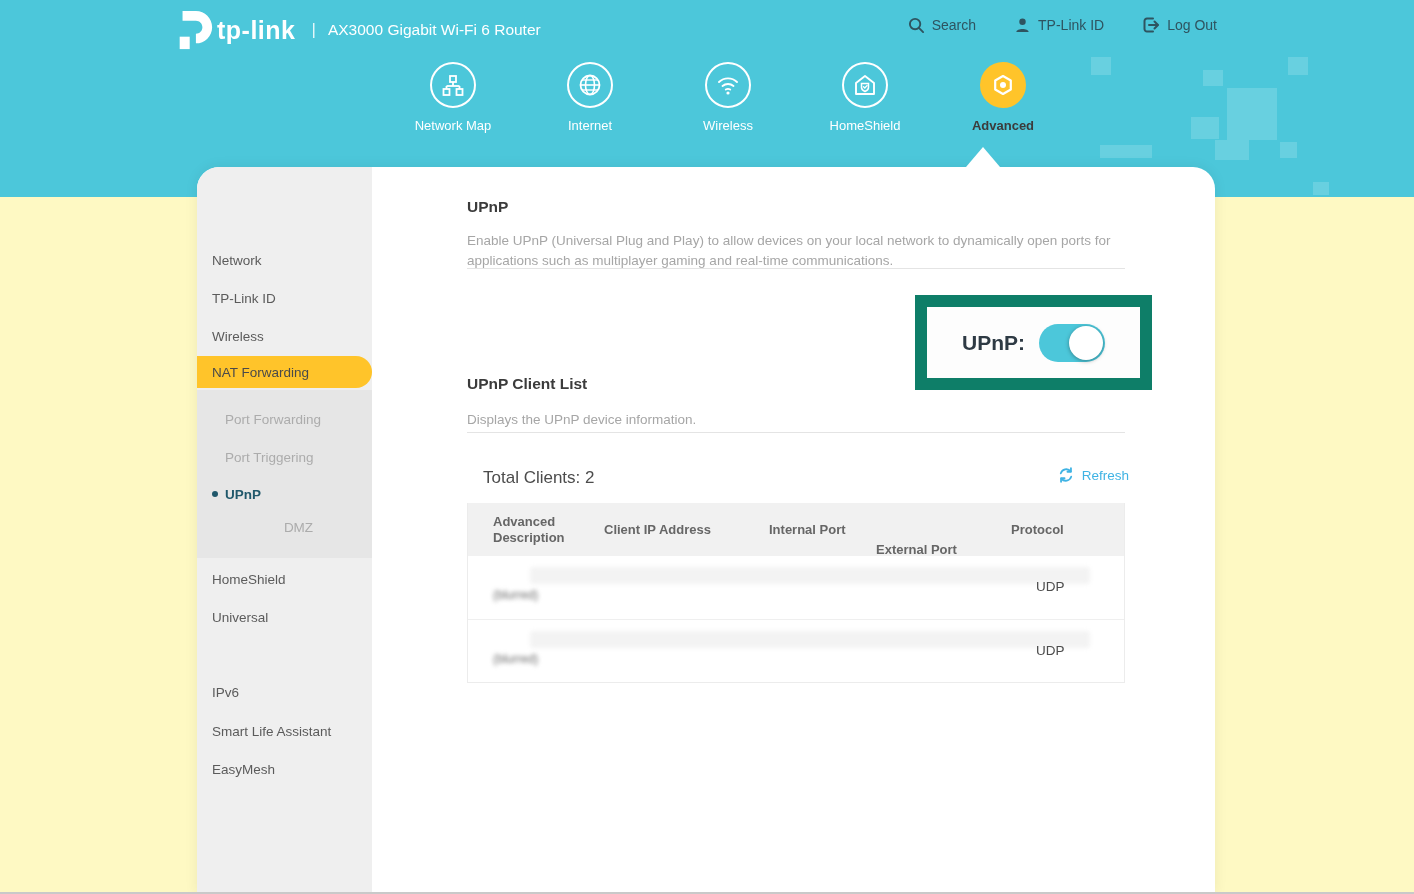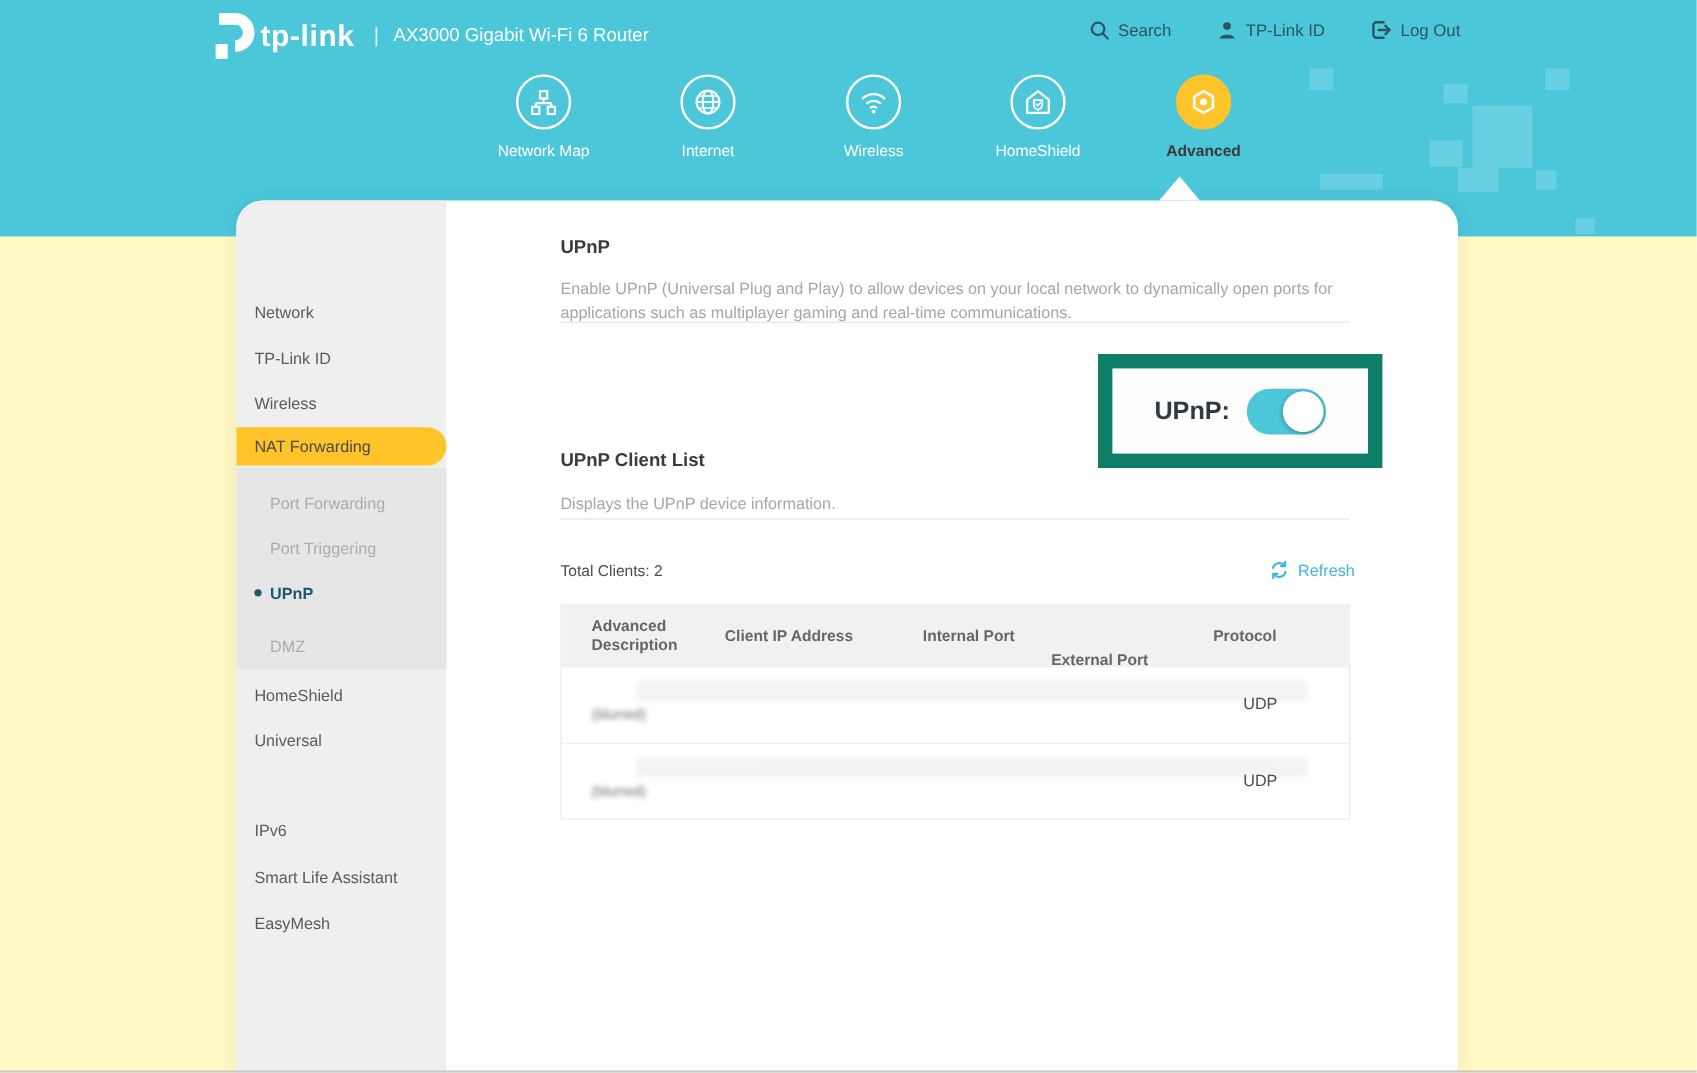--- a/index.html
+++ b/index.html
@@ -66,21 +66,21 @@
   
   .hl-box { position:absolute; left:436px; top:128px; width:237px; height:95px;
     border:12px solid #0E7E68; background:#FDFDFD; display:flex; align-items:center;
     justify-content:center; gap:14px; z-index:4;margin-left:12px; }
   .toggle-label { font-size:21px; font-weight:bold; color:#2E3A44; }
   .switch { position:relative; width:66px; height:38px; background:#4CC7DA; border-radius:19px; cursor:pointer; }
   .knob { position:absolute; right:2px; top:2px; width:34px; height:34px; background:#fff;
     border-radius:50%; box-shadow:0 1px 4px rgba(0,0,0,0.35); }
 
   
-  .total { position:absolute; left:0; top:301px; font-size:13px; color:#4C4C4C; }
+  .total { position:absolute; left:16px; top:301px; font-size:17px; color:#4C4C4C; }
   .refresh { position:absolute; right:0; top:299px; display:flex; align-items:center; gap:7px;
     color:#3FB3E4; font-size:13.5px; cursor:pointer; }
 
   
   .table { position:absolute; left:0; top:336px; width:658px; height:180px;
     border:1px solid #ECECEC; border-top:none; background:#fff; }
   .thead { display:flex; height:53px; background:#F1F1F1; align-items:center; }
   .th { font-size:13px; font-weight:bold; color:#666; line-height:16px; }
   .c1 { width:136px; padding-left:25px; }
   .c2 { width:137px; }
@@ -230,21 +230,21 @@
       <div class="side-sub" style="top:238px;">
         <span>Port Forwarding</span>
       </div>
       <div class="side-sub" style="top:276px;">
         <span>Port Triggering</span>
       </div>
       <div class="side-sub active" style="top:313px;">
         <span class="bullet"></span>
         <span>UPnP</span>
       </div>
-      <div class="side-sub" style="top:357px;">
+      <div class="side-sub" style="top:346px;justify-content:center;">
         <span>DMZ</span>
       </div>
 
       <div class="side-item" style="top:397px;">
         <span>HomeShield</span>
       </div>
       <div class="side-item" style="top:435px;">
         <span>Universal</span>
       </div>
       <div class="side-item" style="top:510px;">

